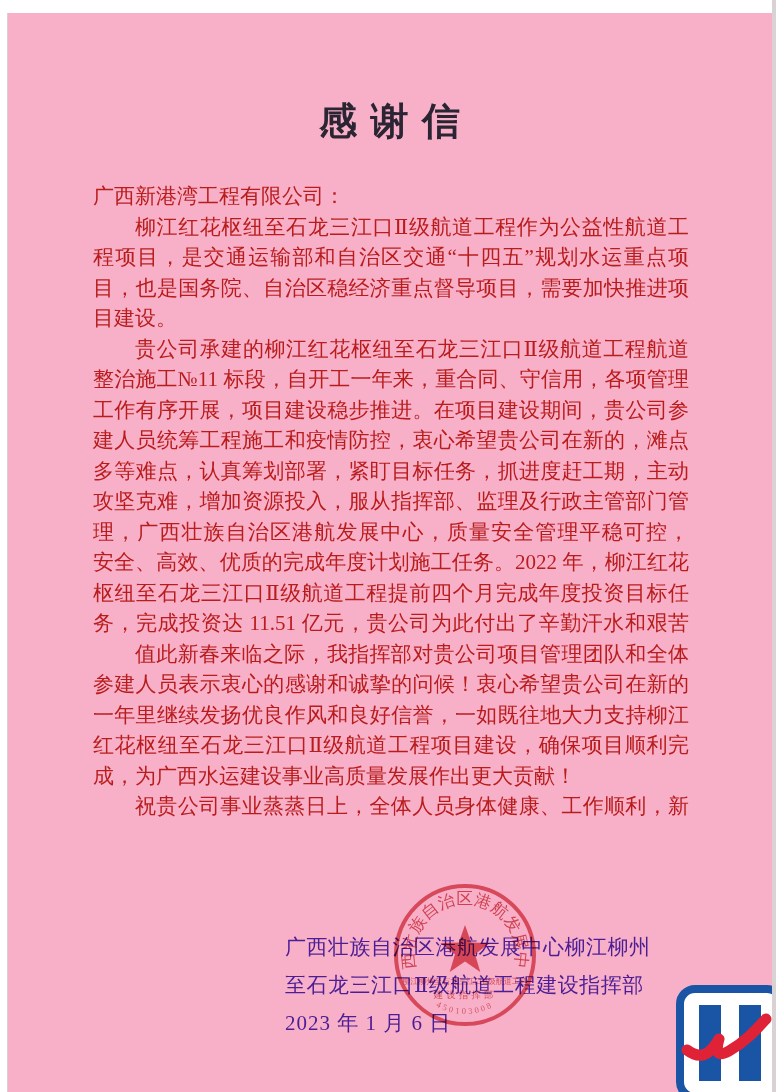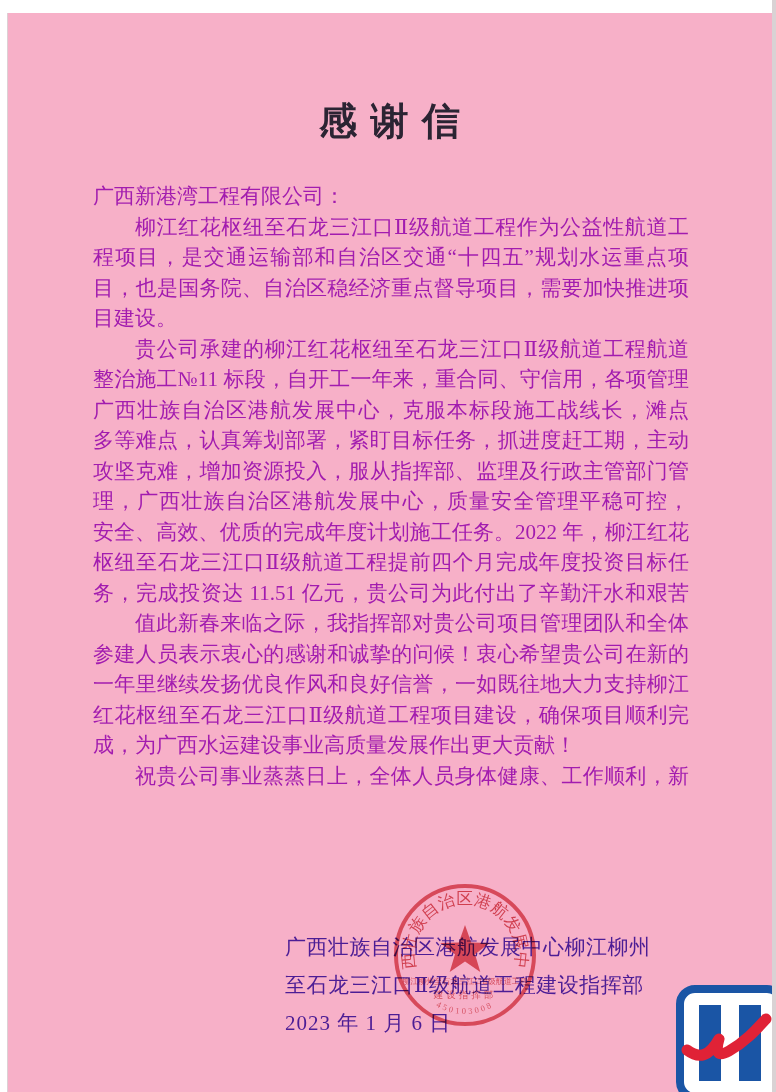--- a/index.html
+++ b/index.html
@@ -13,21 +13,21 @@
     position:absolute;left:7px;top:13px;width:765px;height:1079px;
     background:#f7b0c8;border-left:1px solid #ddd0d4;overflow:hidden;
   }
   .edge-right{position:absolute;right:0;top:0;width:4px;height:100%;background:#d9d2d4}
   .title{
     position:absolute;top:86px;left:0;width:100%;height:44px;line-height:44px;
     text-align:center;font-size:38px;font-weight:bold;color:#2b2433;letter-spacing:2px;
   }
   .content{
     position:absolute;left:85px;top:168px;width:596px;
-    font-size:21px;color:#a21caf;
+    font-size:21px;color:#b91c1c;
   }
   .line{height:30.5px;line-height:30.5px;text-align:left}
   .line.fill{text-align:justify;text-align-last:justify}
   .line.indent{padding-left:42px}
   .signature{
     position:absolute;left:277px;top:915px;width:366px;
     font-size:21px;color:#4c1d95;text-align:left;
   }
   .signature .sig-line{height:38px;line-height:38px;letter-spacing:0.5px}
   .signature .sig-date{height:38px;line-height:38px;text-align:left;letter-spacing:1px}
@@ -46,21 +46,22 @@
     <div class="title">感 谢 信</div>
 
     <div class="content" id="body-lines">
         <div class="line">广西新港湾工程有限公司：</div>
         <div class="line indent fill">柳江红花枢纽至石龙三江口Ⅱ级航道工程作为公益性航道工</div>
         <div class="line fill">程项目，是交通运输部和自治区交通“十四五”规划水运重点项</div>
         <div class="line fill">目，也是国务院、自治区稳经济重点督导项目，需要加快推进项</div>
         <div class="line">目建设。</div>
         <div class="line indent fill">贵公司承建的柳江红花枢纽至石龙三江口Ⅱ级航道工程航道</div>
         <div class="line fill">整治施工№11 标段，自开工一年来，重合同、守信用，各项管理</div>
-        <div class="line fill">广西壮族自治区港航发展中心，克服本标段施工战线长，滩点</div>
+        <div class="line fill">工作有序开展，项目建设稳步推进。在项目建设期间，贵公司参</div>
+        <div class="line fill">建人员统筹工程施工和疫情防控，衷心希望贵公司在新的，滩点</div>
         <div class="line fill">多等难点，认真筹划部署，紧盯目标任务，抓进度赶工期，主动</div>
         <div class="line fill">攻坚克难，增加资源投入，服从指挥部、监理及行政主管部门管</div>
         <div class="line fill">理，广西壮族自治区港航发展中心，质量安全管理平稳可控，</div>
         <div class="line fill">安全、高效、优质的完成年度计划施工任务。2022 年，柳江红花</div>
         <div class="line fill">枢纽至石龙三江口Ⅱ级航道工程提前四个月完成年度投资目标任</div>
         <div class="line fill">务，完成投资达 11.51 亿元，贵公司为此付出了辛勤汗水和艰苦</div>
         <div class="line indent fill">值此新春来临之际，我指挥部对贵公司项目管理团队和全体</div>
         <div class="line fill">参建人员表示衷心的感谢和诚挚的问候！衷心希望贵公司在新的</div>
         <div class="line fill">一年里继续发扬优良作风和良好信誉，一如既往地大力支持柳江</div>
         <div class="line fill">红花枢纽至石龙三江口Ⅱ级航道工程项目建设，确保项目顺利完</div>

